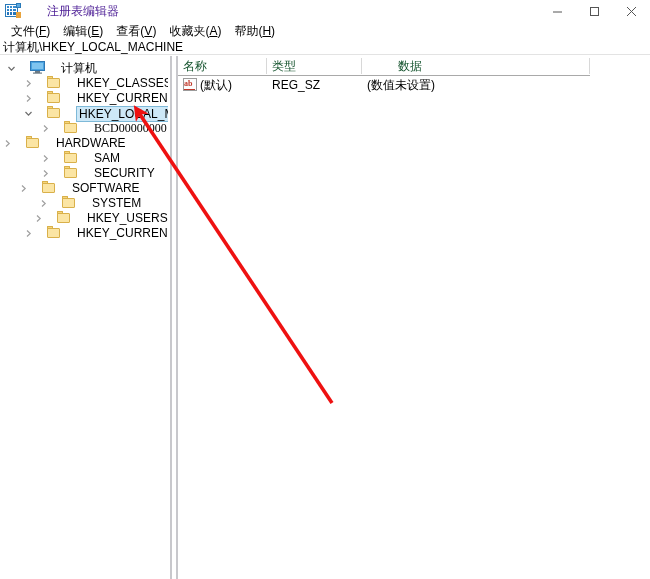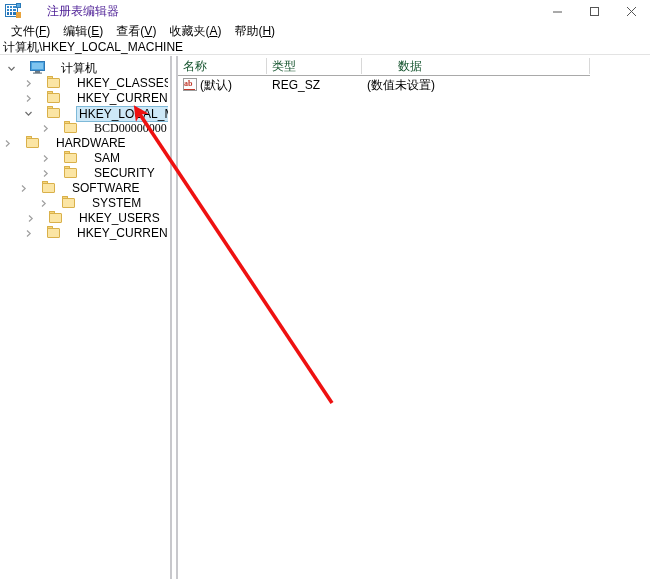--- a/index.html
+++ b/index.html
@@ -430,21 +430,21 @@
       <div class="tree-row" style="padding-left: 36px;">
         <div class="chev"><svg width="9" height="9" viewBox="0 0 9 9">
             <path d="M3,1.5 L6.2,4.5 L3,7.5" fill="none" stroke="#a0a0a0" stroke-width="1.2"></path>
           </svg></div>
         <div class="icon-folder">
           <div class="tab"></div>
           <div class="body"></div>
         </div>
         <div class="tree-label">SYSTEM</div>
       </div>
-      <div class="tree-row" style="padding-left: 23px;">
+      <div class="tree-row" style="padding-left: 31px;">
         <div class="chev"><svg width="9" height="9" viewBox="0 0 9 9">
             <path d="M3,1.5 L6.2,4.5 L3,7.5" fill="none" stroke="#a0a0a0" stroke-width="1.2"></path>
           </svg></div>
         <div class="icon-folder">
           <div class="tab"></div>
           <div class="body"></div>
         </div>
         <div class="tree-label">HKEY_USERS</div>
       </div>
       <div class="tree-row" style="padding-left: 21px;">

